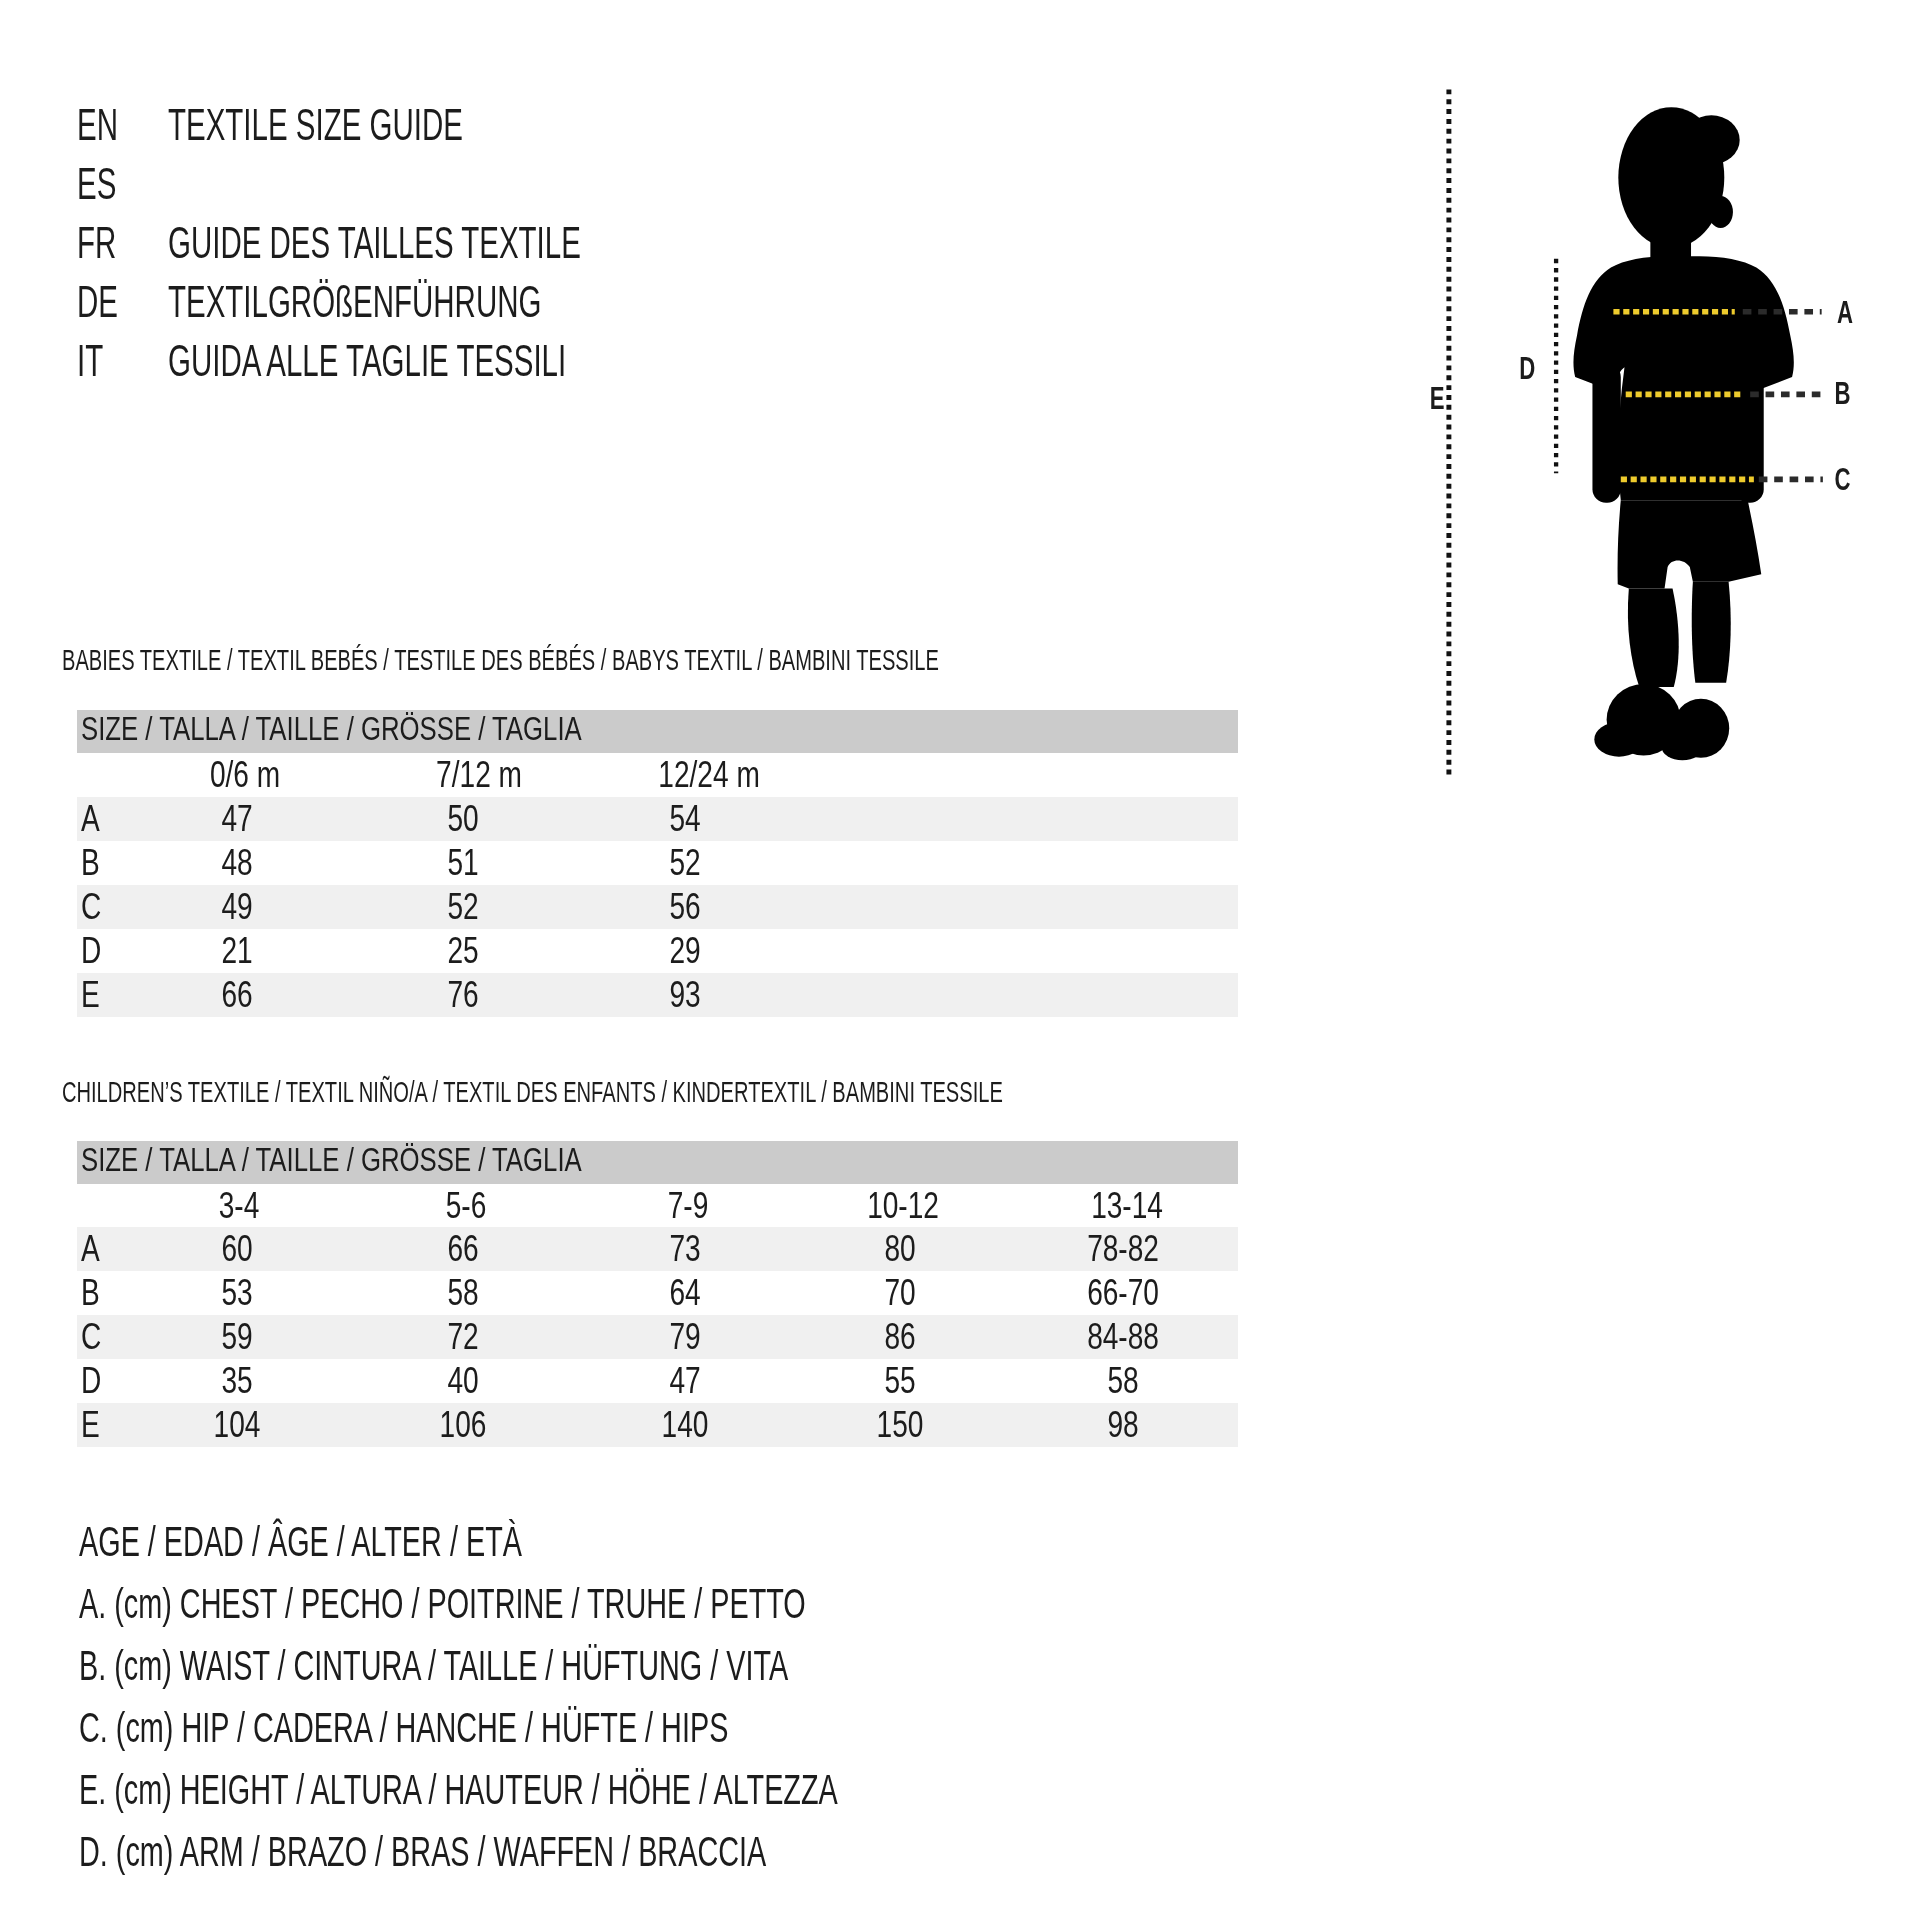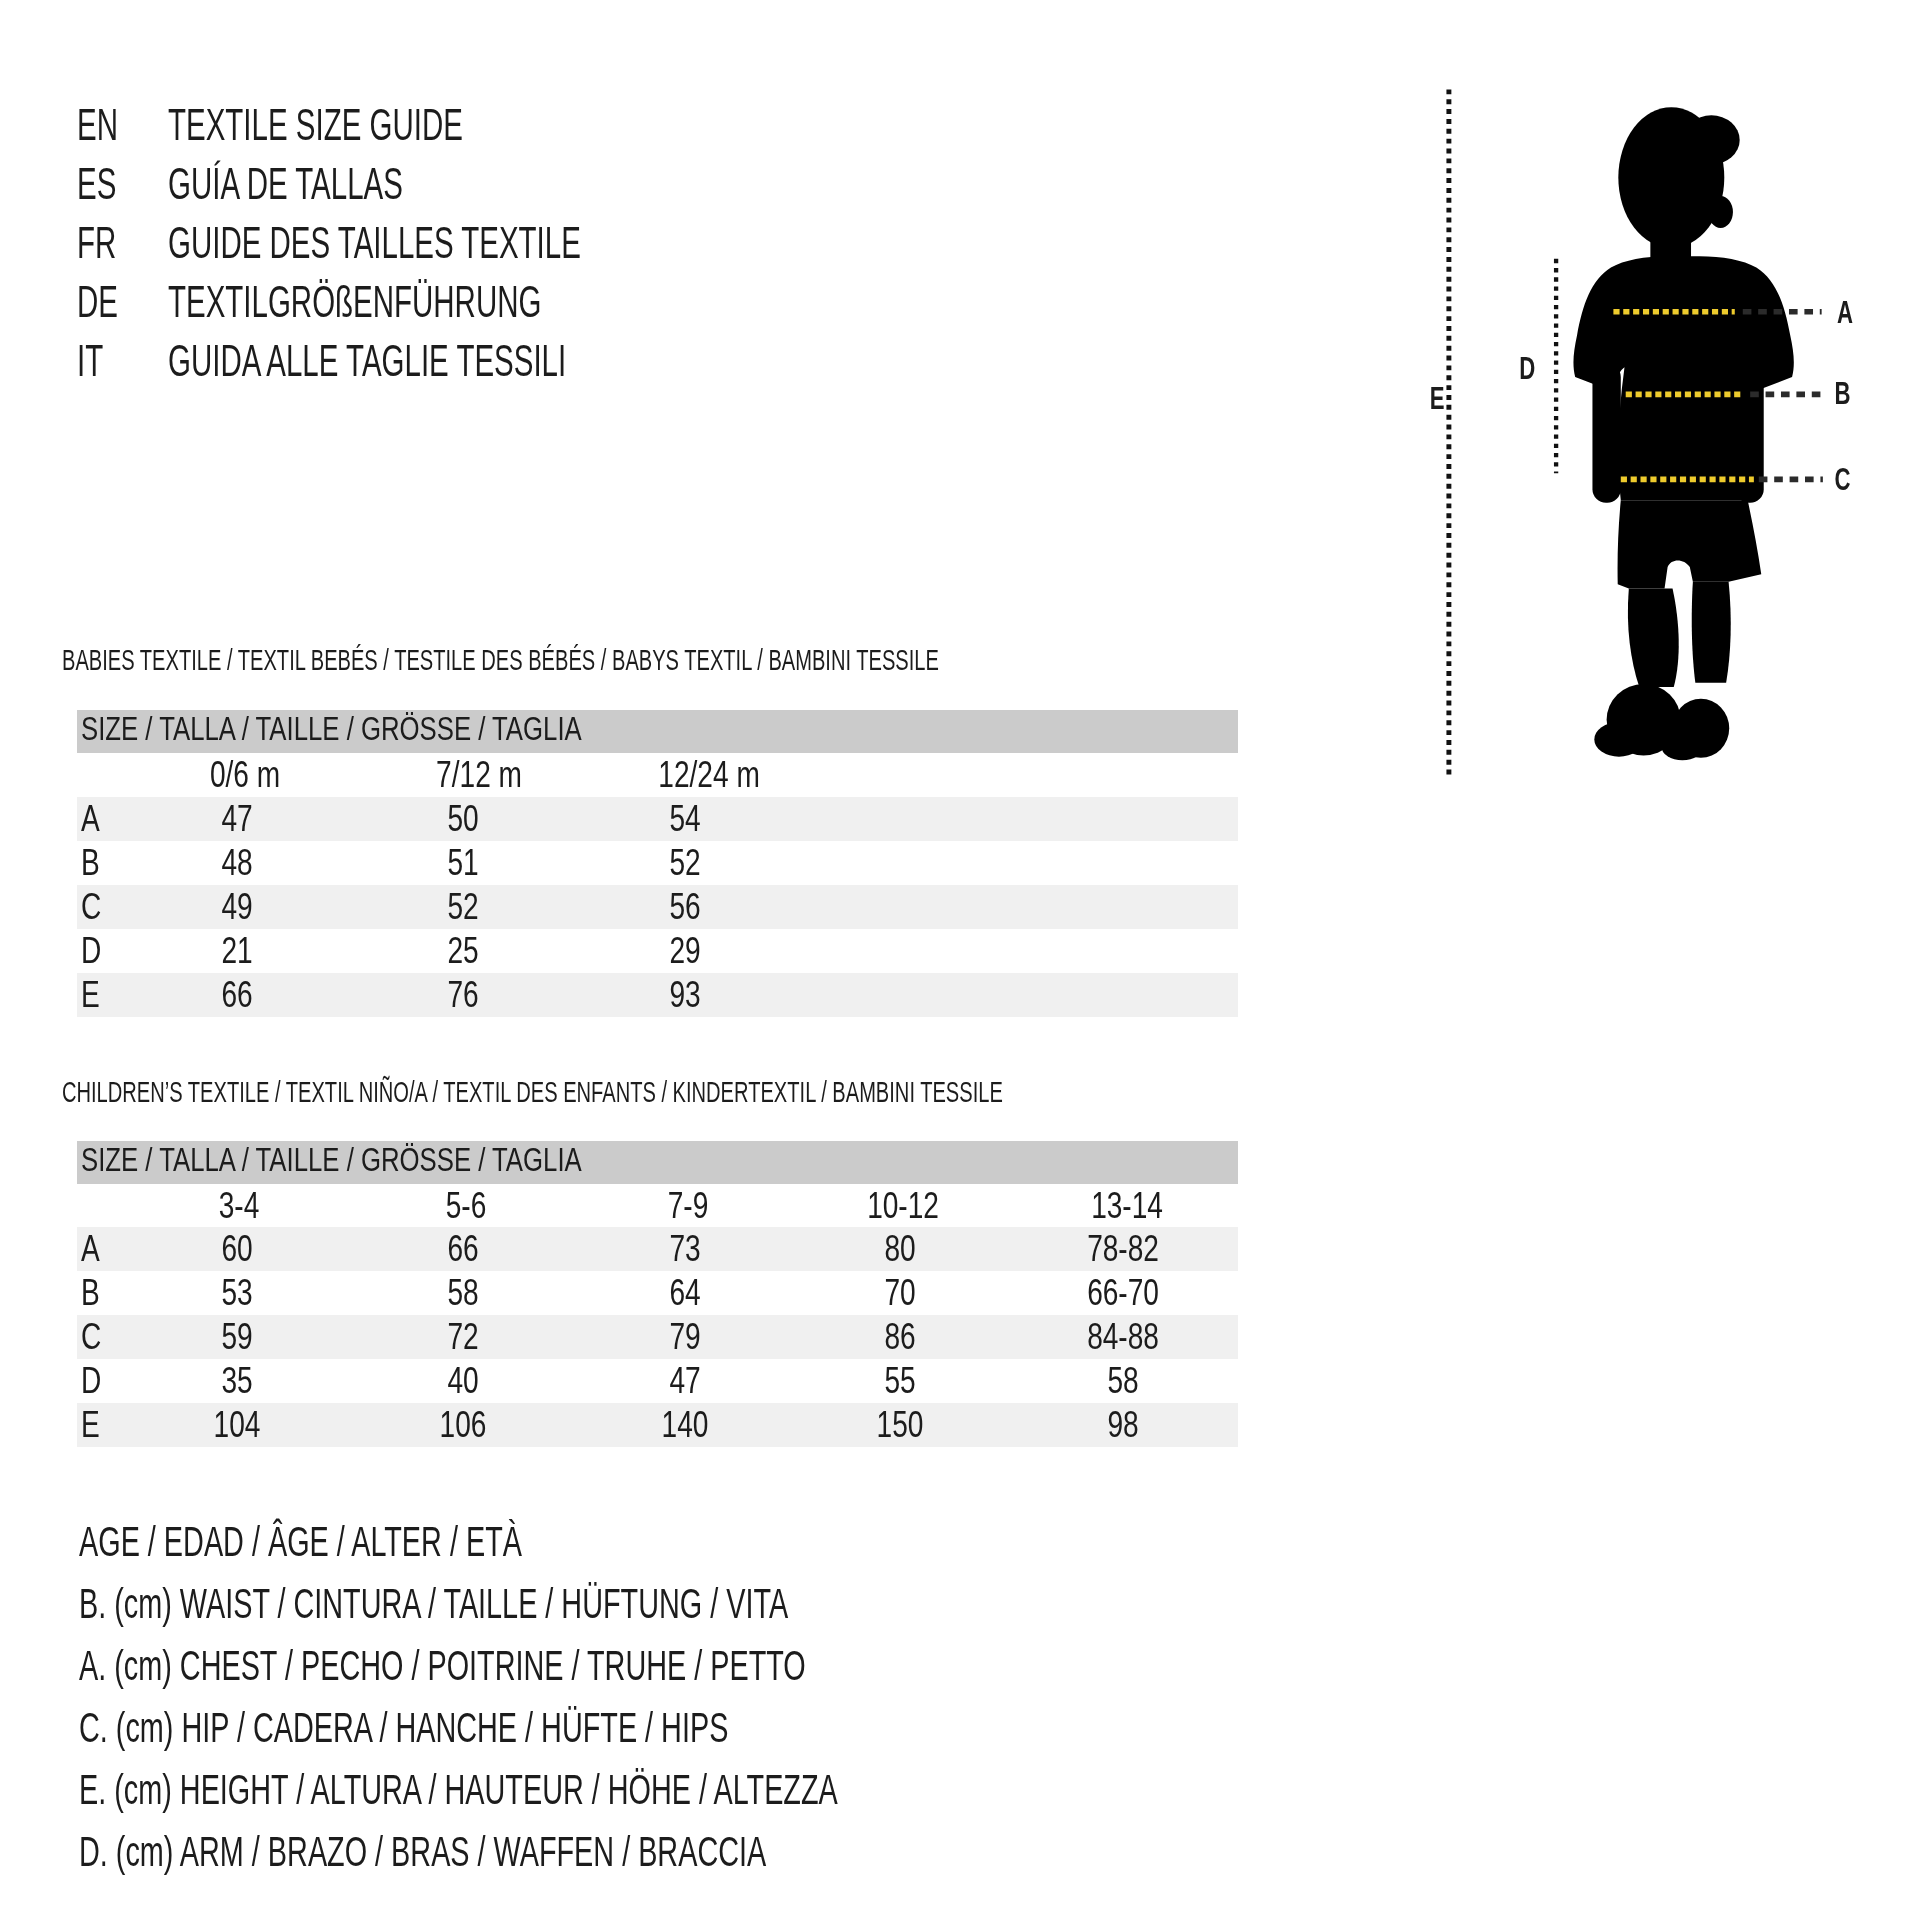--- a/index.html
+++ b/index.html
@@ -51,21 +51,20 @@
 
 <div class="page">
 
   <div class="abs lang-list">
     <div class="lang-row">
       <div class="lang-code"><span class="cond">EN</span></div>
       <div><span class="cond">TEXTILE SIZE GUIDE</span></div>
     </div>
     <div class="lang-row">
       <div class="lang-code"><span class="cond">ES</span></div>
-      <div><span class="cond">GUÍA DE TALLAS</span></div>
     </div>
     <div class="lang-row">
       <div class="lang-code"><span class="cond">FR</span></div>
       <div><span class="cond">GUIDE DES TAILLES TEXTILE</span></div>
     </div>
     <div class="lang-row">
       <div class="lang-code"><span class="cond">DE</span></div>
       <div><span class="cond">TEXTILGRÖßENFÜHRUNG</span></div>
     </div>
     <div class="lang-row">
@@ -345,26 +344,26 @@
           <span class="condc">98</span>
         </div>
     </div>
   </div>
 
   <div class="abs legend">
     <div class="legend-line">
         <span class="cond">AGE / EDAD / ÂGE / ALTER / ETÀ</span>
       </div>
     <div class="legend-line">
+        <span class="cond">A. (cm) CHEST / PECHO / POITRINE / TRUHE / PETTO</span>
+      </div>
+    <div class="legend-line">
         <span class="cond">B. (cm) WAIST / CINTURA / TAILLE / HÜFTUNG / VITA</span>
       </div>
     <div class="legend-line">
-        <span class="cond">A. (cm) CHEST / PECHO / POITRINE / TRUHE / PETTO</span>
-      </div>
-    <div class="legend-line">
         <span class="cond">C. (cm) HIP / CADERA / HANCHE / HÜFTE / HIPS</span>
       </div>
     <div class="legend-line">
         <span class="cond">E. (cm) HEIGHT / ALTURA / HAUTEUR / HÖHE / ALTEZZA</span>
       </div>
     <div class="legend-line">
         <span class="cond">D. (cm) ARM / BRAZO / BRAS / WAFFEN / BRACCIA</span>
       </div>
   </div>
 

